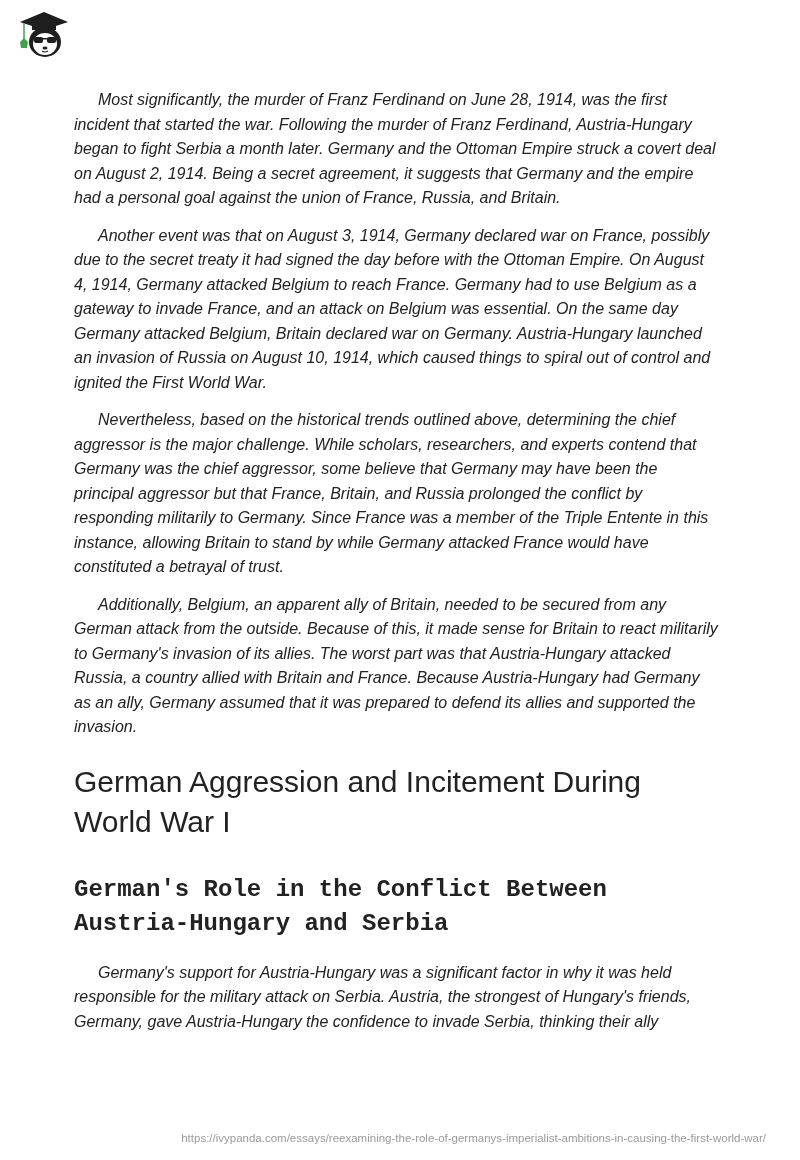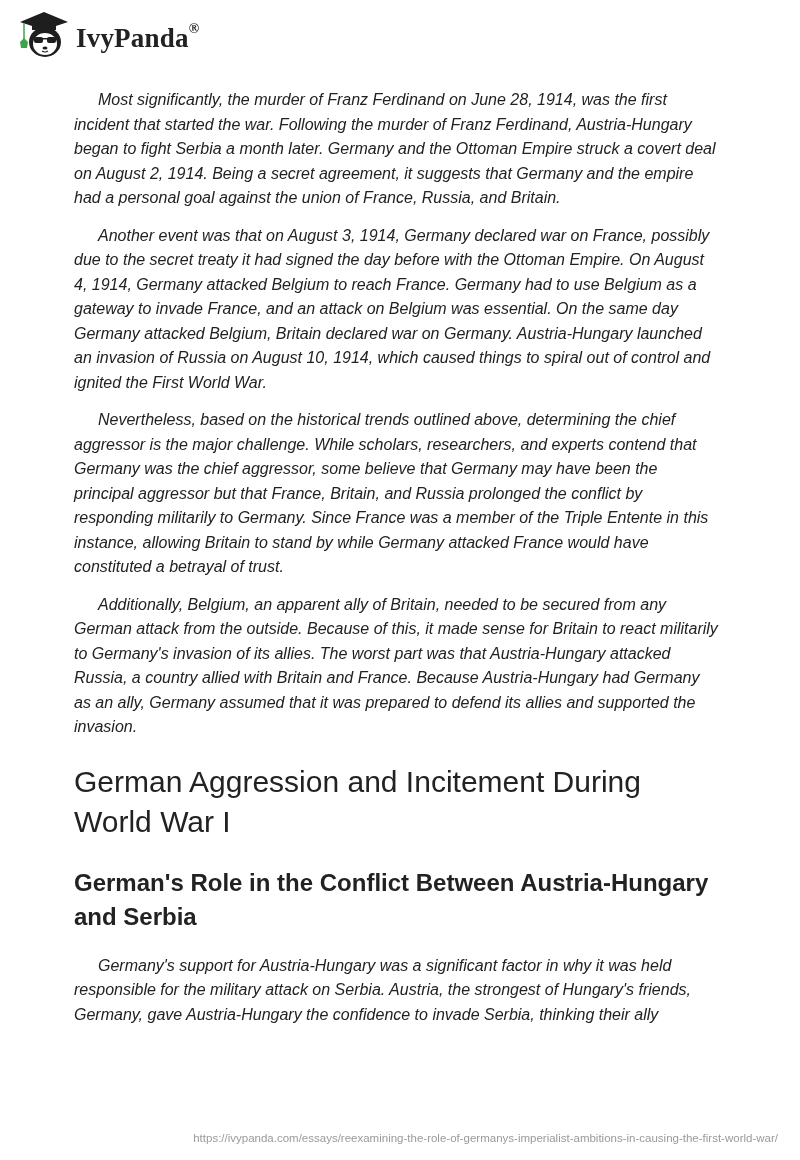--- a/index.html
+++ b/index.html
@@ -23,23 +23,23 @@
     margin: 0 8px 13px 0; font-size: 16px; line-height: 24.5px; color: #222;
     text-indent: 24px;
     font-style: italic;
   }
   h2 {
     font-size: 24px; font-weight: bold; margin: 19px 0 20px 0; line-height: 30px; color: #222;
   }
   h1 {
     font-size: 30px; font-weight: normal; margin: 22px 0 20px 0; line-height: 40px; color: #222;
   }
-  h2.multi { line-height: 34px; margin-top: 24px; }
+  h2.multi { line-height: 34px; margin-top: 31px; font-family: Liberation Mono, monospace; }
   .footer-url {
-    position: absolute; right: 22px; top: 1132px; font-size: 11.5px; color: #9a9a9a; text-align: right;
+    position: absolute; right: 34px; top: 1132px; font-size: 11.5px; color: #9a9a9a; text-align: right;
   }
 </style>
 </head>
 <body>
 
 <div class="header">
   <div class="logo">
     <span>
       <svg viewBox="0 0 56 52">
 
@@ -50,21 +50,20 @@
 
         <ellipse cx="29" cy="34" rx="16" ry="15" fill="#1e1e1e"></ellipse>
         <ellipse cx="29" cy="36" rx="12" ry="11" fill="#ffffff"></ellipse>
         <rect x="18" y="29" width="9" height="6" rx="2" fill="#1e1e1e"></rect>
         <rect x="31" y="29" width="9" height="6" rx="2" fill="#1e1e1e"></rect>
         <rect x="26" y="30" width="6" height="1.5" fill="#1e1e1e"></rect>
         <ellipse cx="29" cy="40" rx="2.5" ry="1.6" fill="#1e1e1e"></ellipse>
         <path d="M26,43 q3,2 6,0" stroke="#1e1e1e" stroke-width="1.2" fill="none"></path>
       </svg>
     </span>
-    <span class="logo-text"><span>IvyPanda</span><sup>®</sup></span>
   </div>
 </div>
 
 <div class="content">
   <p>Most significantly, the murder of Franz Ferdinand on June 28, 1914, was the first incident that started the war. Following the murder of Franz Ferdinand, Austria-Hungary began to fight Serbia a month later. Germany and the Ottoman Empire struck a covert deal on August 2, 1914. Being a secret agreement, it suggests that Germany and the empire had a personal goal against the union of France, Russia, and Britain.</p>
   <p>Another event was that on August 3, 1914, Germany declared war on France, possibly due to the secret treaty it had signed the day before with the Ottoman Empire. On August 4, 1914, Germany attacked Belgium to reach France. Germany had to use Belgium as a gateway to invade France, and an attack on Belgium was essential. On the same day Germany attacked Belgium, Britain declared war on Germany. Austria-Hungary launched an invasion of Russia on August 10, 1914, which caused things to spiral out of control and ignited the First World War.</p>
 
   <p>Nevertheless, based on the historical trends outlined above, determining the chief aggressor is the major challenge. While scholars, researchers, and experts contend that Germany was the chief aggressor, some believe that Germany may have been the principal aggressor but that France, Britain, and Russia prolonged the conflict by responding militarily to Germany. Since France was a member of the Triple Entente in this instance, allowing Britain to stand by while Germany attacked France would have constituted a betrayal of trust.</p>
   <p>Additionally, Belgium, an apparent ally of Britain, needed to be secured from any German attack from the outside. Because of this, it made sense for Britain to react militarily to Germany's invasion of its allies. The worst part was that Austria-Hungary attacked Russia, a country allied with Britain and France. Because Austria-Hungary had Germany as an ally, Germany assumed that it was prepared to defend its allies and supported the invasion.</p>
 

